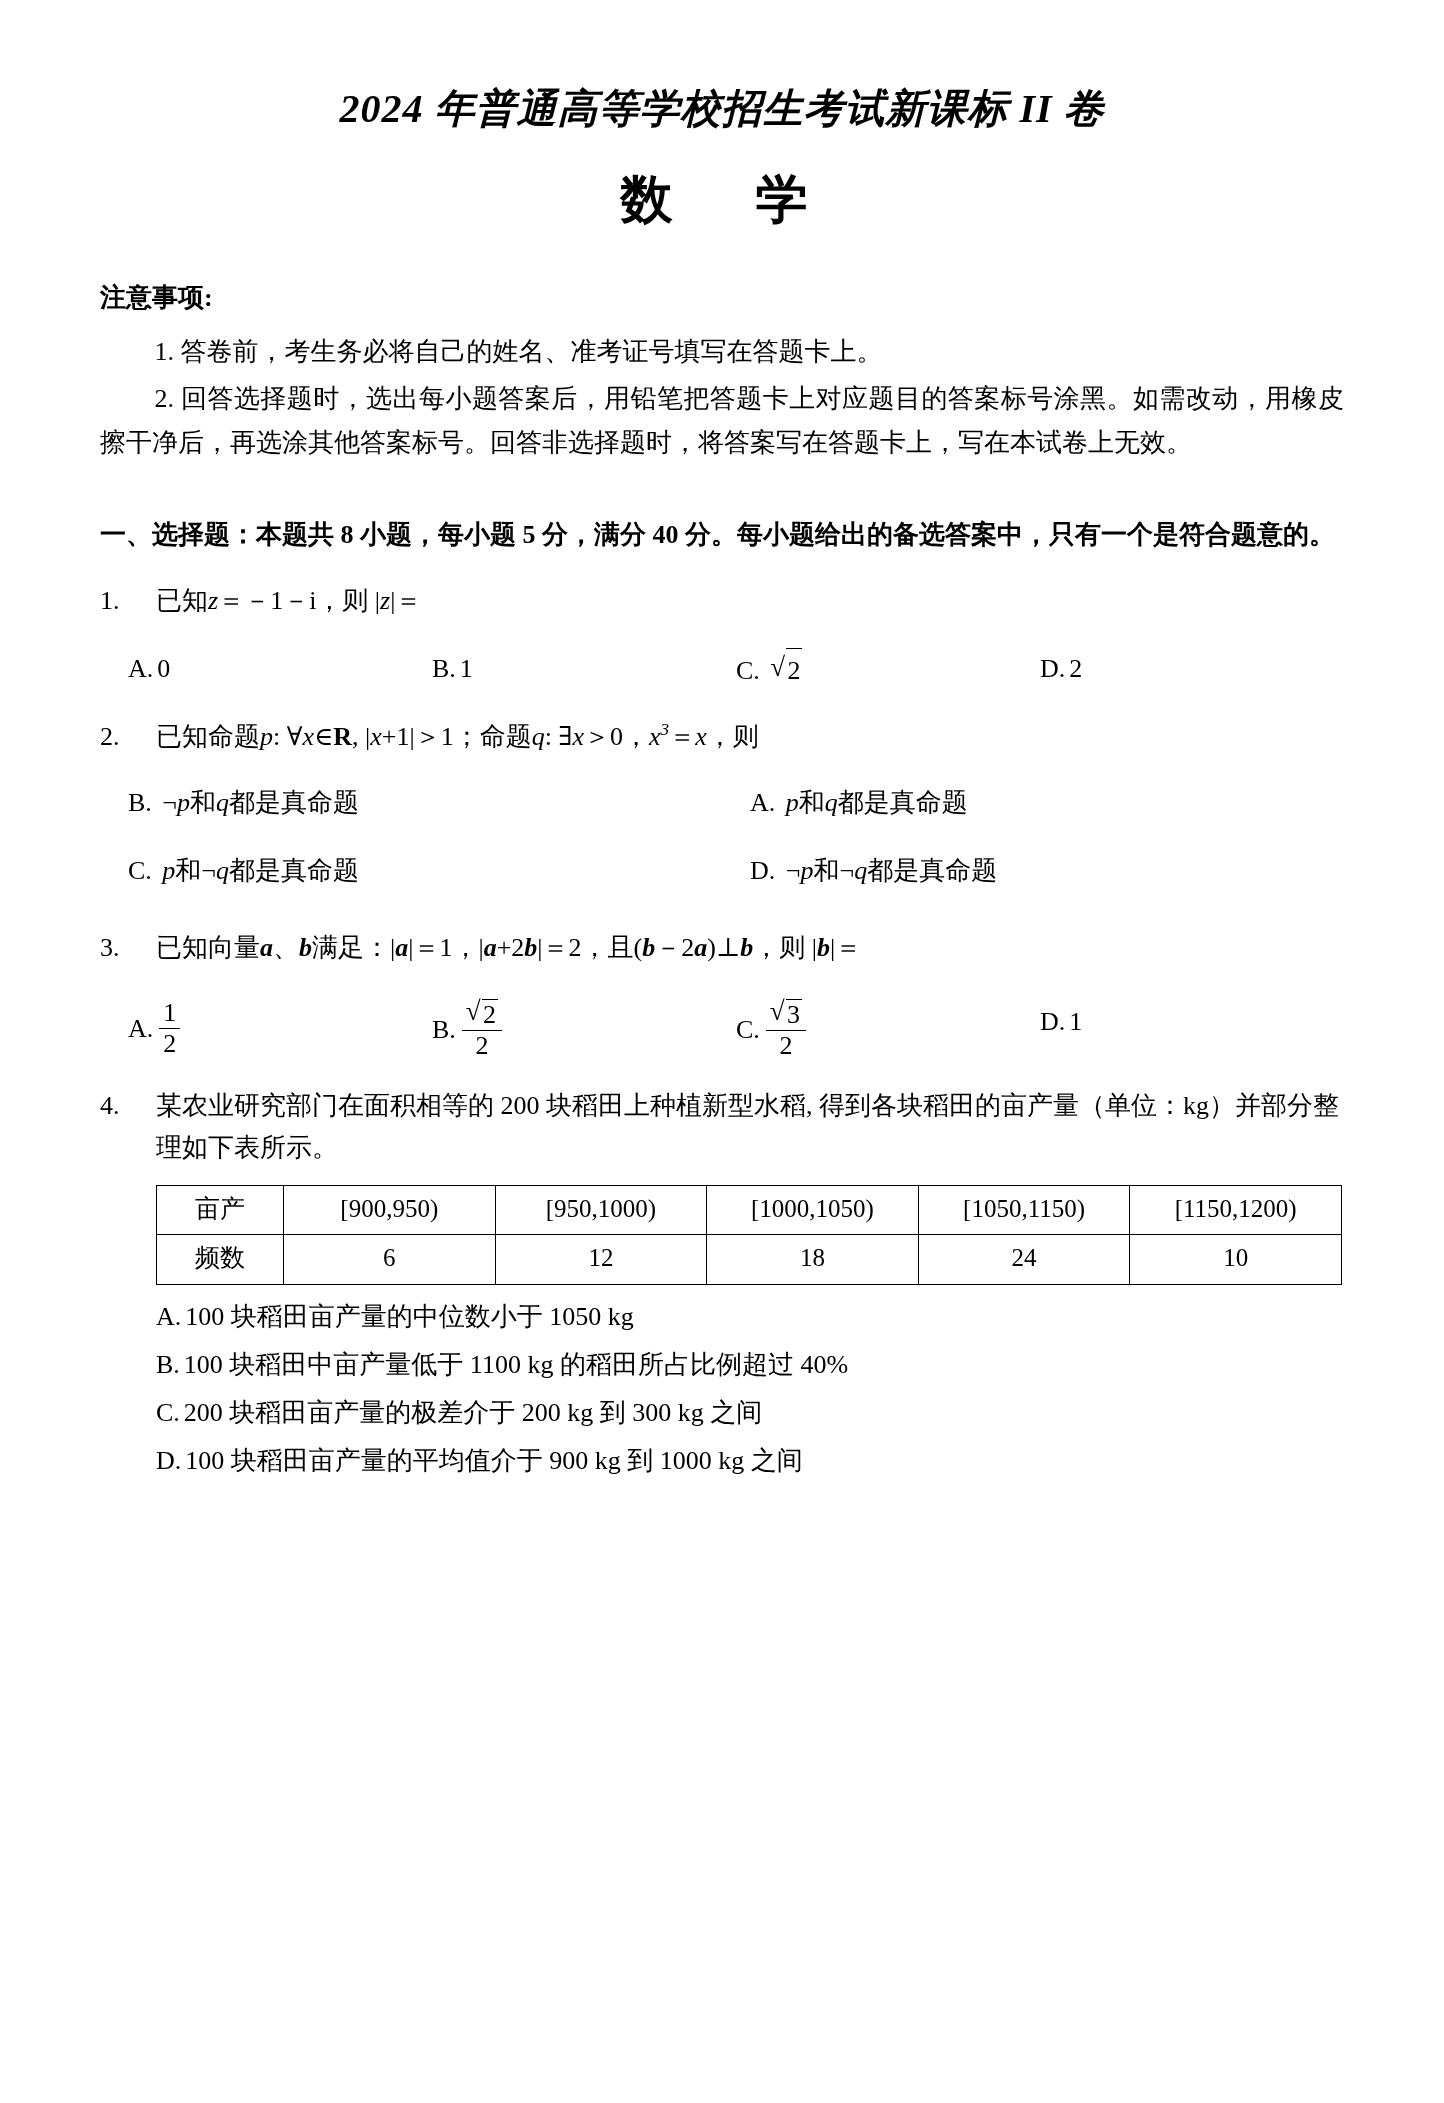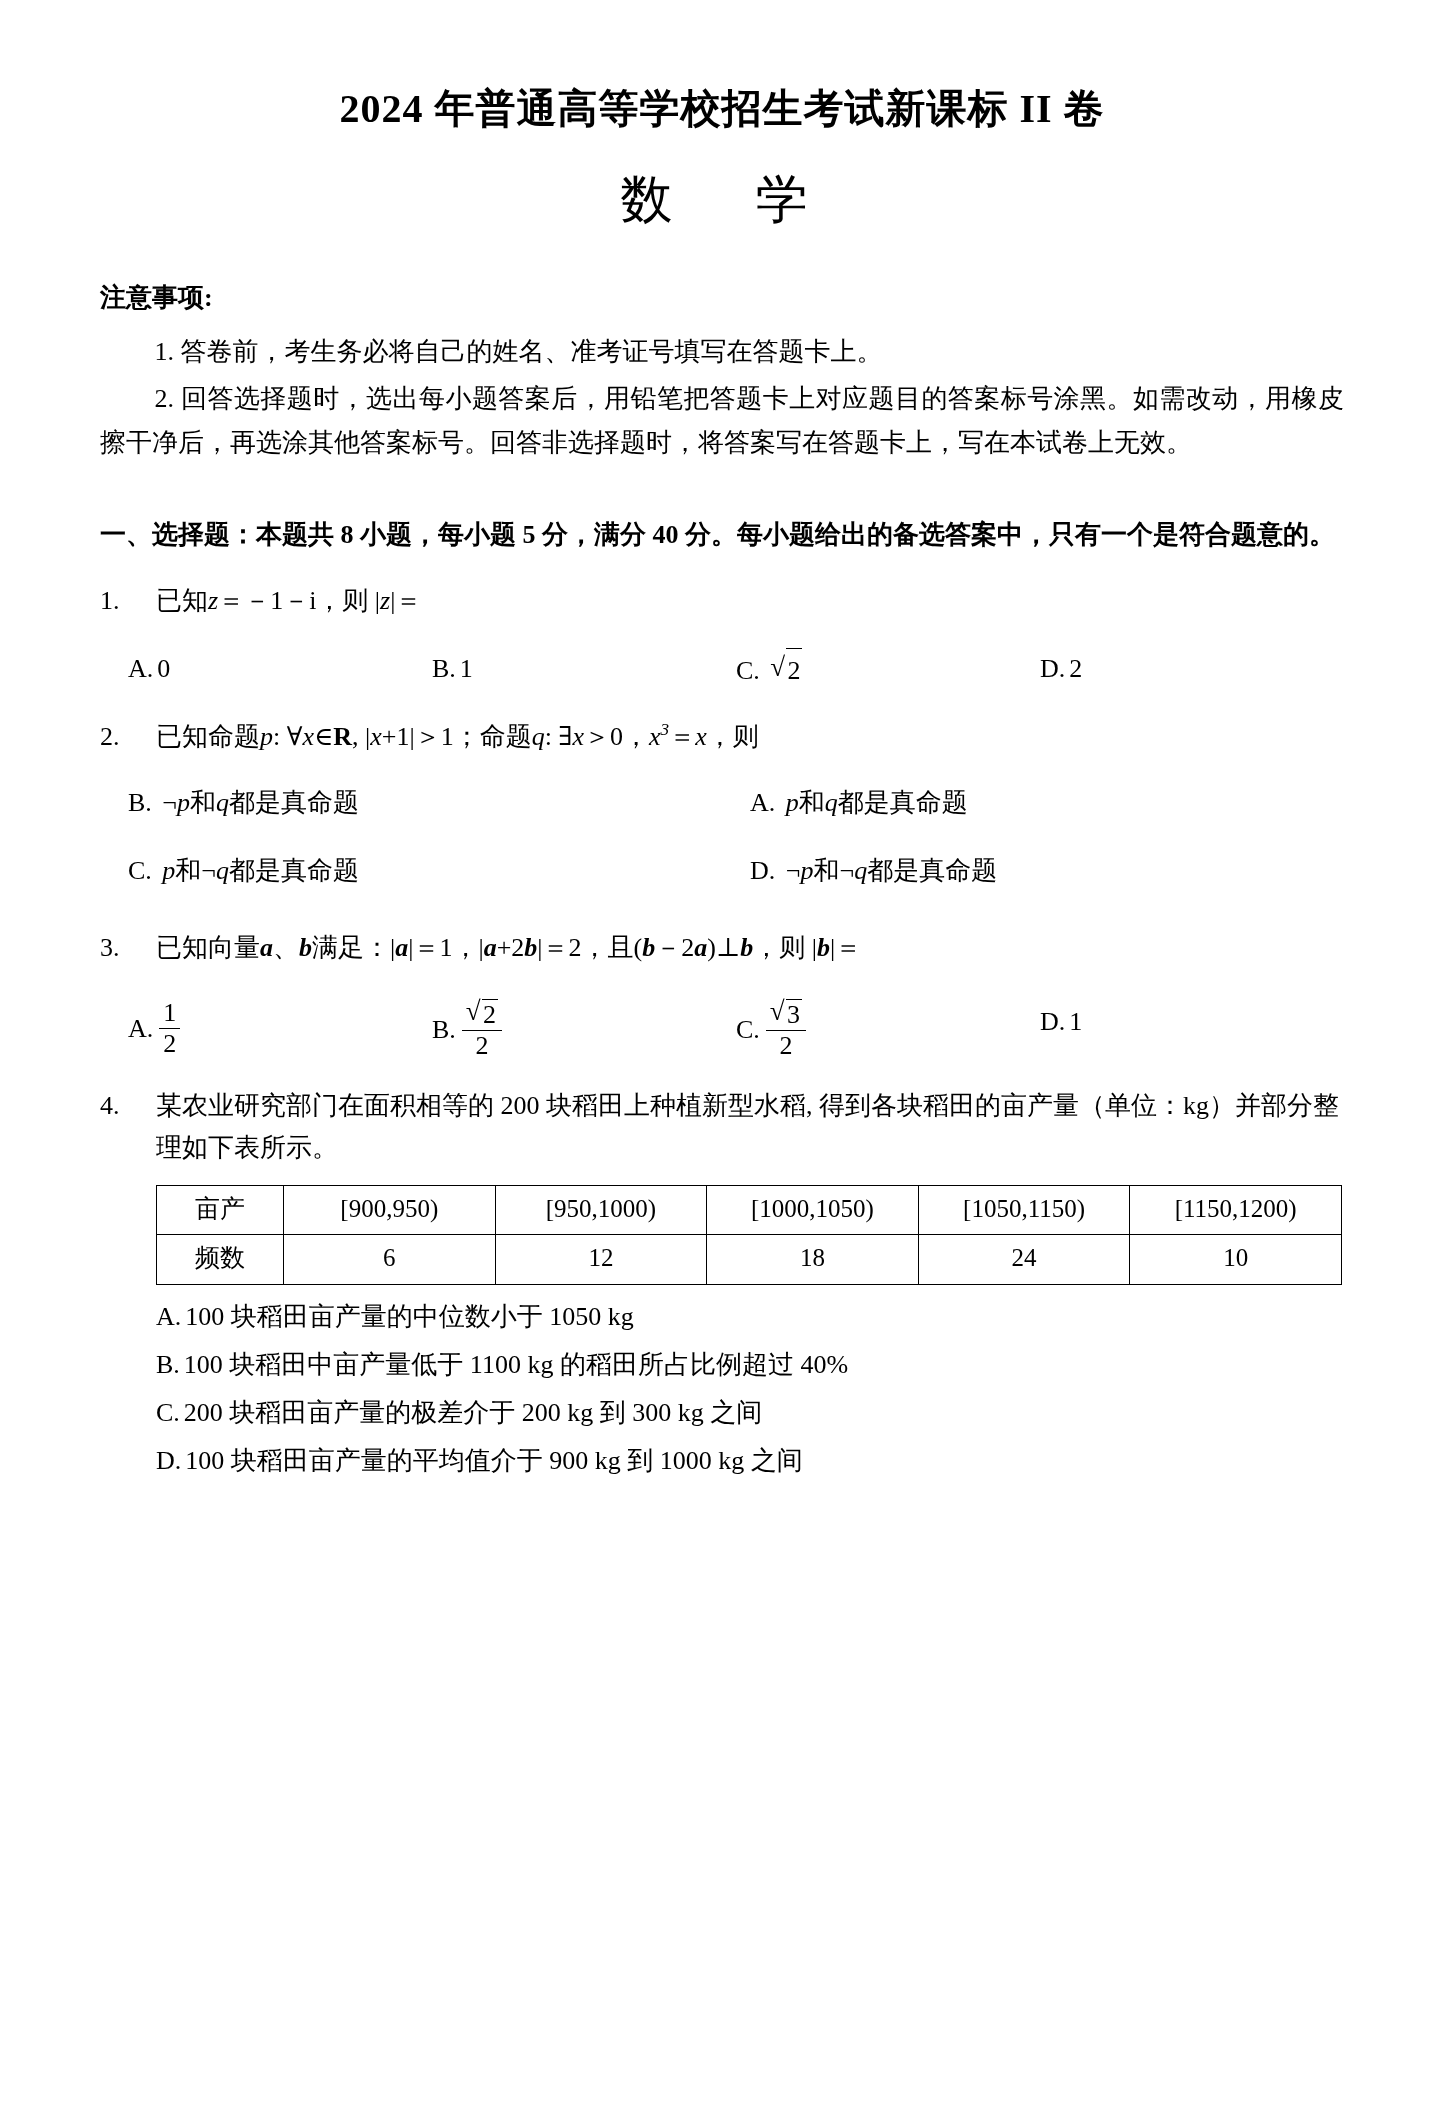--- a/index.html
+++ b/index.html
@@ -23,25 +23,26 @@
   }
 
   
   .doc-title {
     text-align: center;
     font-size: 40px;
     font-weight: bold;
     letter-spacing: 1px;
     margin: 22px 0 0 0;
     line-height: 1.35;
+    font-style: italic;
   }
   .subject-title {
     text-align: center;
     font-size: 52px;
-    font-weight: normal;
+    font-weight: bold;
     margin: 30px 0 0 0;
     letter-spacing: 0.30em;
     line-height: 1.3;
   }
 
   
   .notice-heading {
     font-size: 26px;
     font-weight: bold;
     margin: 46px 0 0 0;

